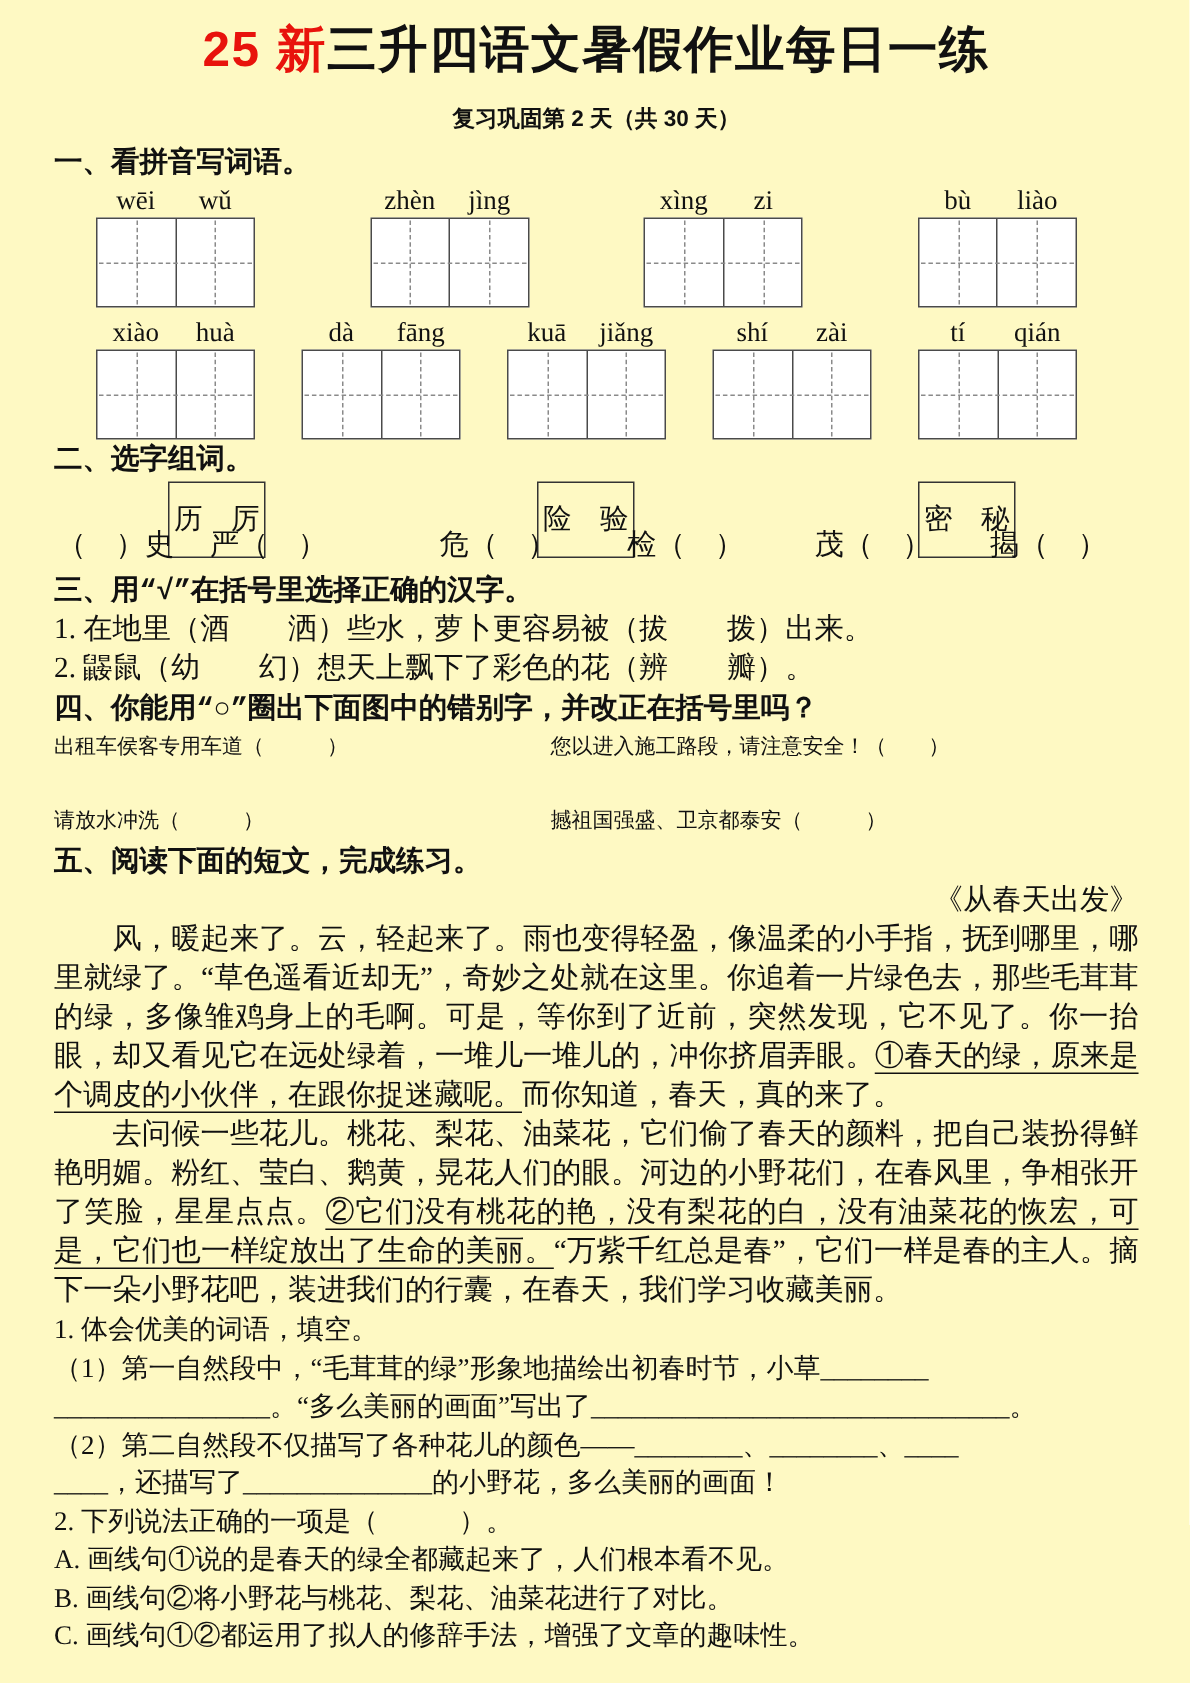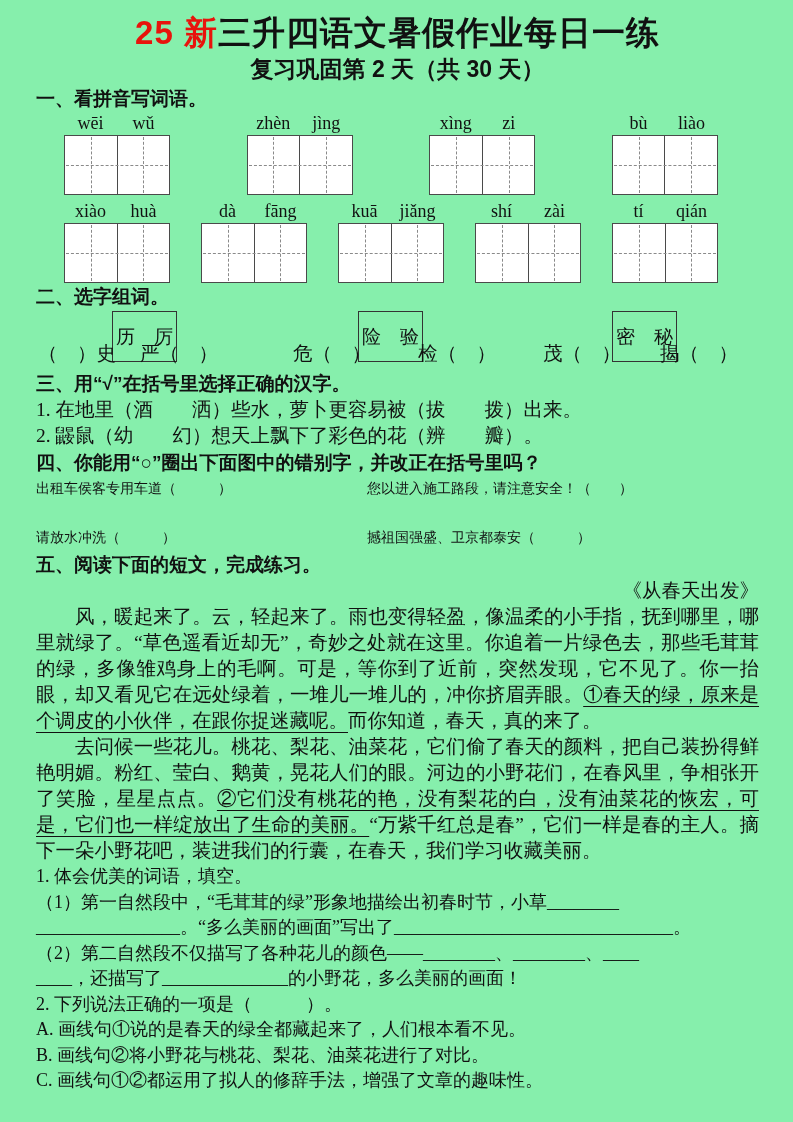--- a/index.html
+++ b/index.html
@@ -2,46 +2,47 @@
 <html><head>
 <meta charset="utf-8">
 <style>
   * { box-sizing: border-box; }
   html,body { margin:0; padding:0; background:#ffffff; }
   .page {
     position: relative;
     width: 793px; height: 1122px;
     margin: 0 auto;
     padding: 12px 34px 0 36px;
-    background: #86efac;
+    background: #fef9c3;
     color: #111;
     font-family: "Liberation Serif", "DejaVu Serif", serif;
     overflow: hidden;
   }
   
   .title {
     text-align: center;
     font-family: "Liberation Sans", "DejaVu Sans", sans-serif;
     font-weight: 800;
     font-size: 33px;
     line-height: 42px;
     letter-spacing: 1px;
     white-space: nowrap;
   }
   .title .red { color:#e8130c; }
   .subtitle {
     text-align: center;
     font-family: "Liberation Sans", "DejaVu Sans", sans-serif;
     font-weight: 700;
-    font-size: 23px;
+    font-size: 15px;
     line-height: 31px;
+    margin-top: 10px;
   }
   
   .hd {
-    font-family: Liberation Sans, sans-serif;
+    font-family: Liberation Mono, monospace;
     font-weight: 700;
     font-size: 19px;
     line-height: 26px;
     margin-top: 1px;
   }
   
   .pin-row { margin-left: 28px; width: 654px; display: flex; justify-content: space-between; }
   .pin-unit { width: 106px; }
   .pin-label { display: flex; height: 23px; font-size: 18px; line-height: 23px; }
   .pin-label span { flex: 1; text-align: center; }

